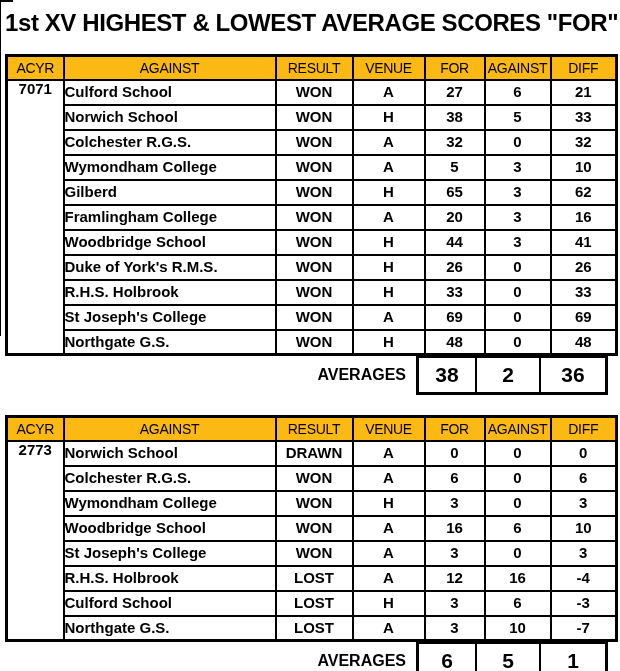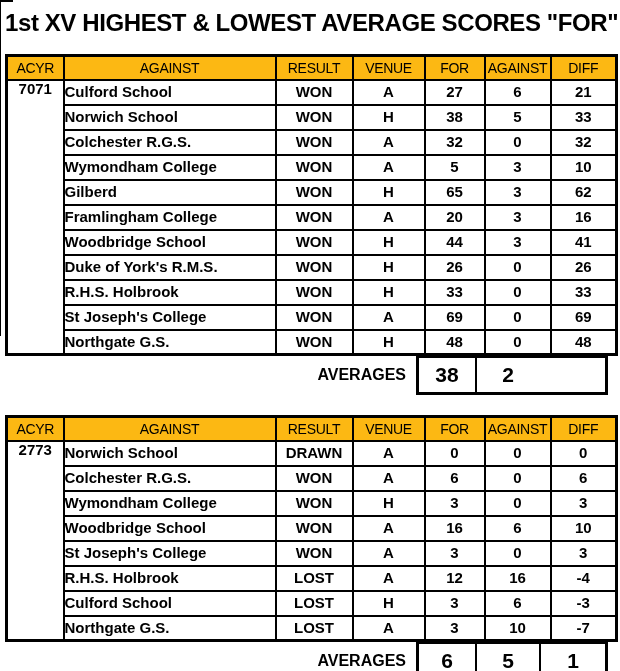--- a/index.html
+++ b/index.html
@@ -219,20 +219,21 @@
     <td class="c-center">0</td>
     <td class="c-center">48</td>
   </tr>
       </tbody>
   </table>
   <div class="avg-row">
     <div class="avg-label">AVERAGES</div>
     <div class="avg-box">
       <div class="avg-cell w1">38</div>
       <div class="avg-cell w2">2</div>
+      <div class="avg-cell w3">36</div>
     </div>
   </div>
 </section>
 
 <div class="section-gap"></div>
 
 <section>
   <table class="scores">
     <colgroup>
       <col style="width:57px">

